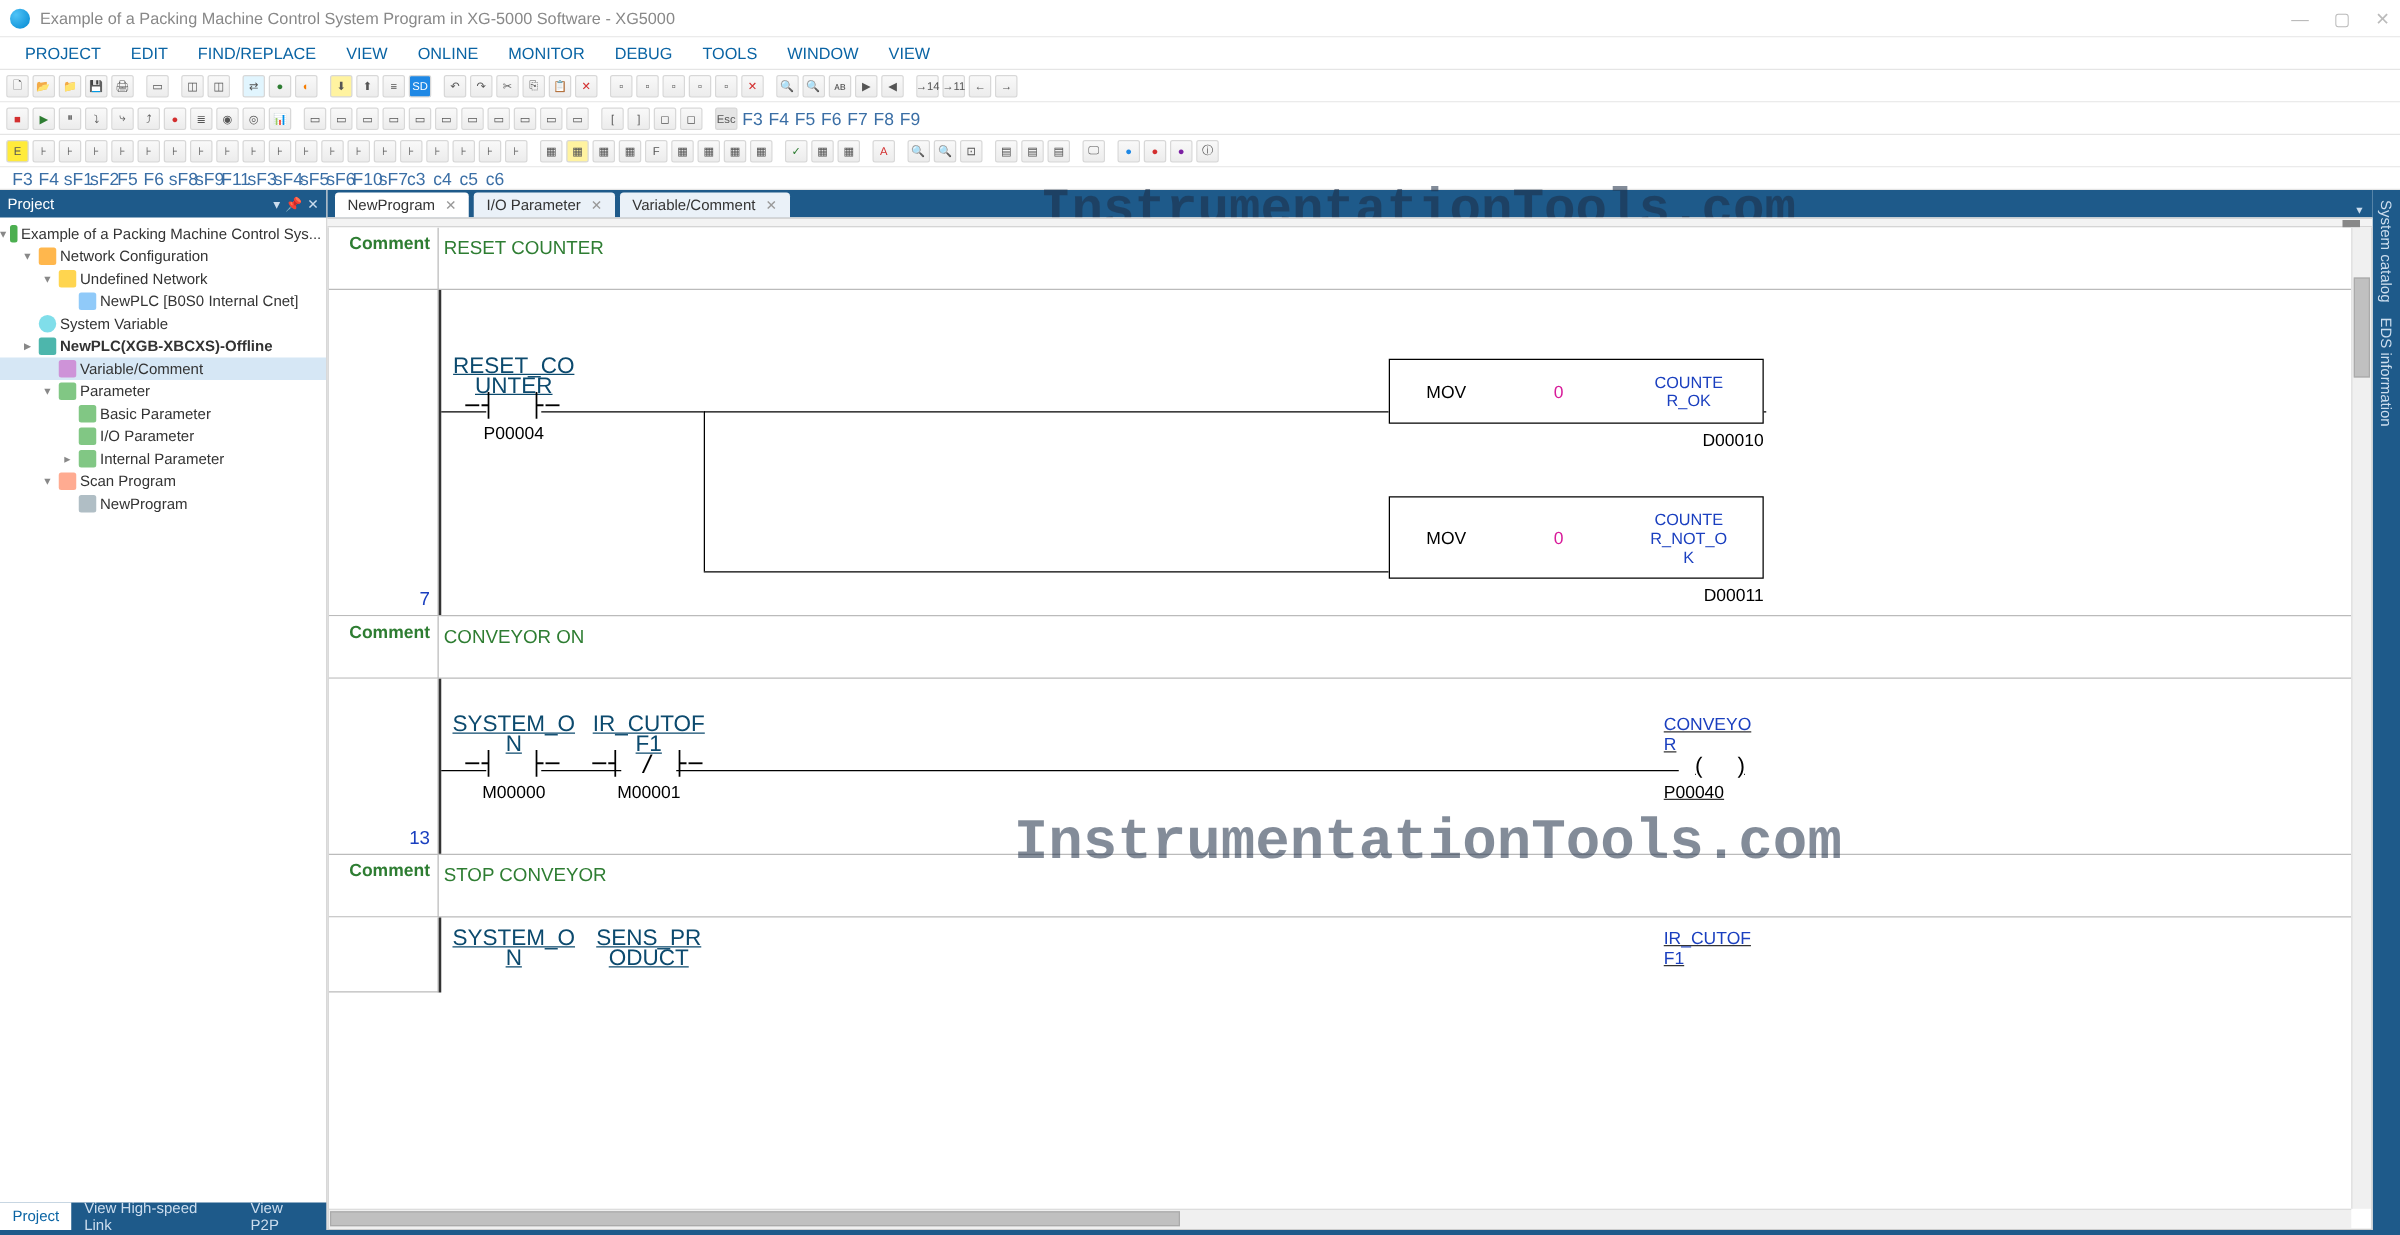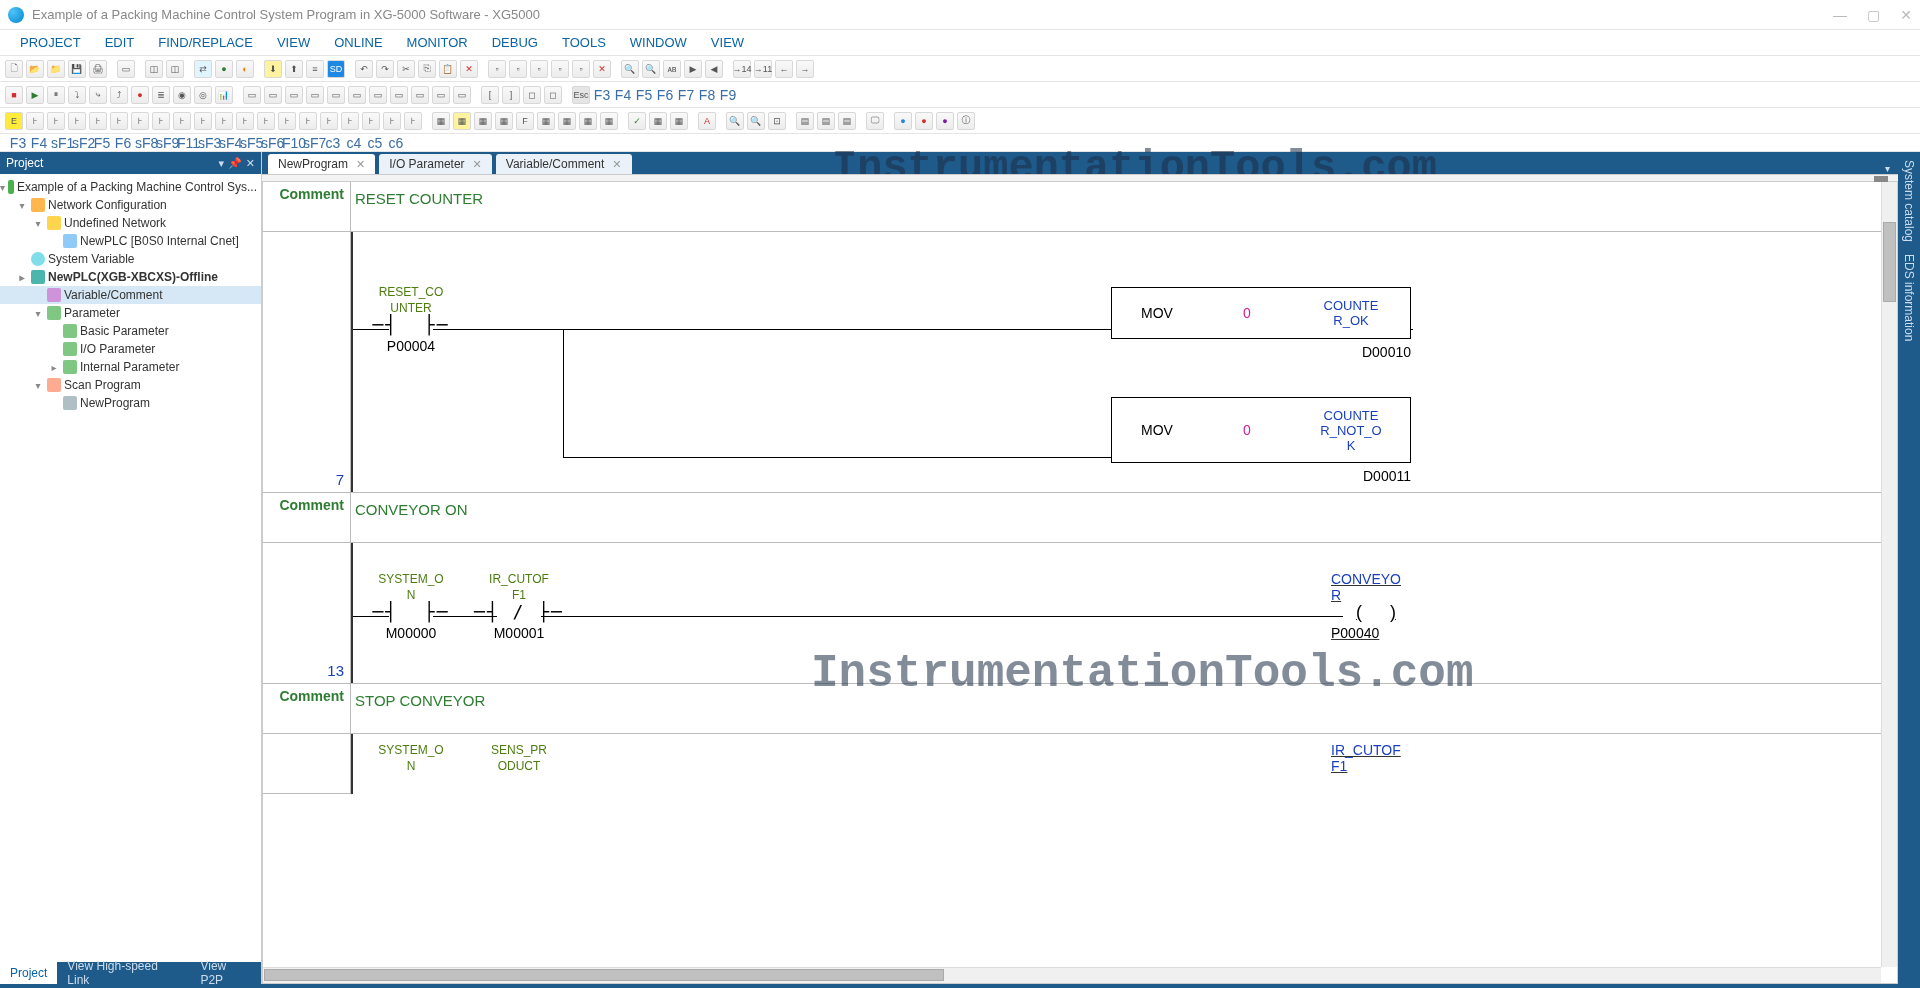--- a/index.html
+++ b/index.html
@@ -64,21 +64,21 @@
 .comment-text { color: #2e7d32; font-size: 15px; padding: 8px 4px; }
 
 .rung-canvas { position: relative; height: 100%; }
 .rail { position: absolute; left: 0; top: 0; bottom: 0; width: 2px; background: #333; }
 
 .wire-h { position: absolute; height: 1px; background: #000; }
 .wire-v { position: absolute; width: 1px; background: #000; }
 
 .contact { position: absolute; text-align: center; width: 100px; }
 .contact .sym { font-family: monospace; font-size: 18px; color: #000; letter-spacing: 2px; line-height: 18px; height: 18px; }
-.contact .name { color: #4d7c0f; font-size: 12px; line-height: 16px; }
+.contact .name { color: #0c4a6e; font-size: 18px; line-height: 16px; text-decoration: underline; }
 .contact .addr { color: #000; font-size: 14px; margin-top: 4px; }
 
 .coil { position: absolute; text-align: left; width: 90px; text-decoration: underline; }
 .coil .name { color: #1a3fbf; font-size: 14px; line-height: 16px; }
 .coil .sym { font-size: 18px; color: #000; height: 18px; display:flex; align-items:center; justify-content:center; }
 .coil .sym::before { content:"("; margin-right:14px;}
 .coil .sym::after { content:")"; margin-left:14px;}
 .coil .addr { color: #000; font-size: 14px; margin-top: 4px; }
 
 .fbox { position: absolute; border: 1px solid #000; background: #fff; width: 300px; height: 52px; display: flex; align-items: center; }

